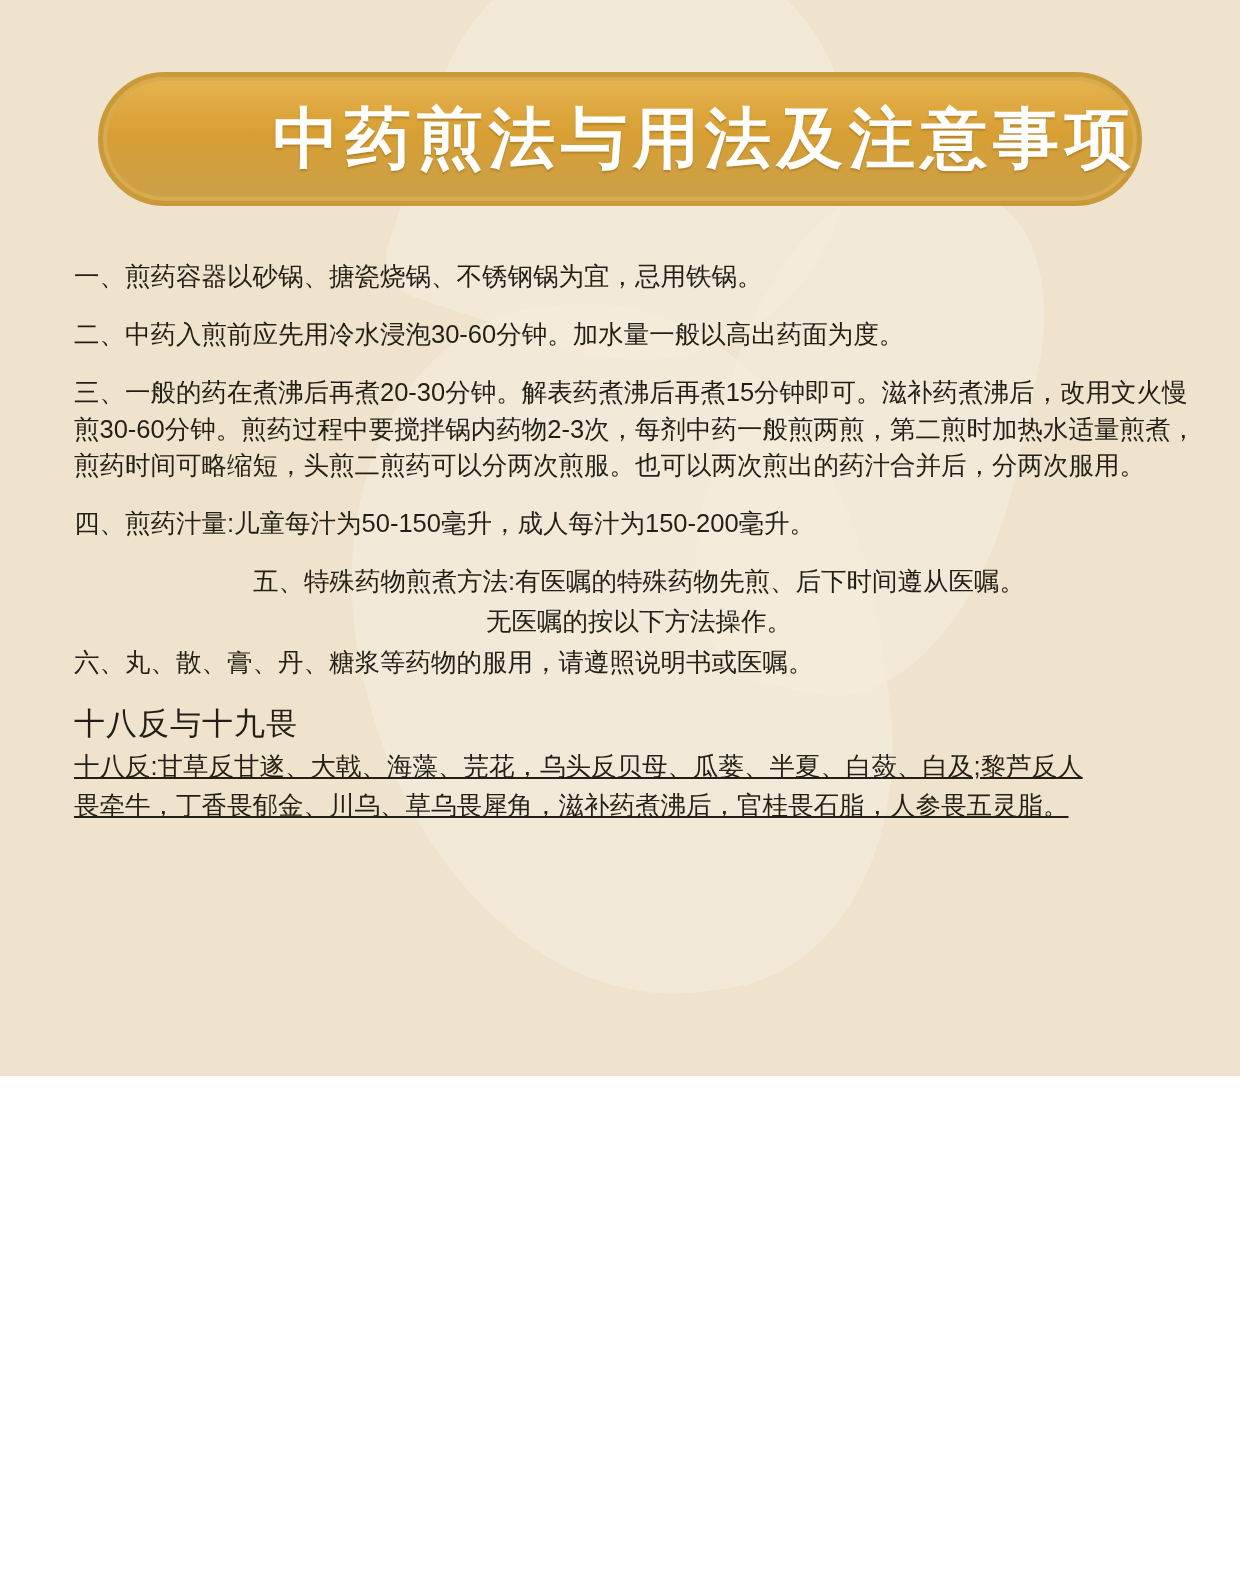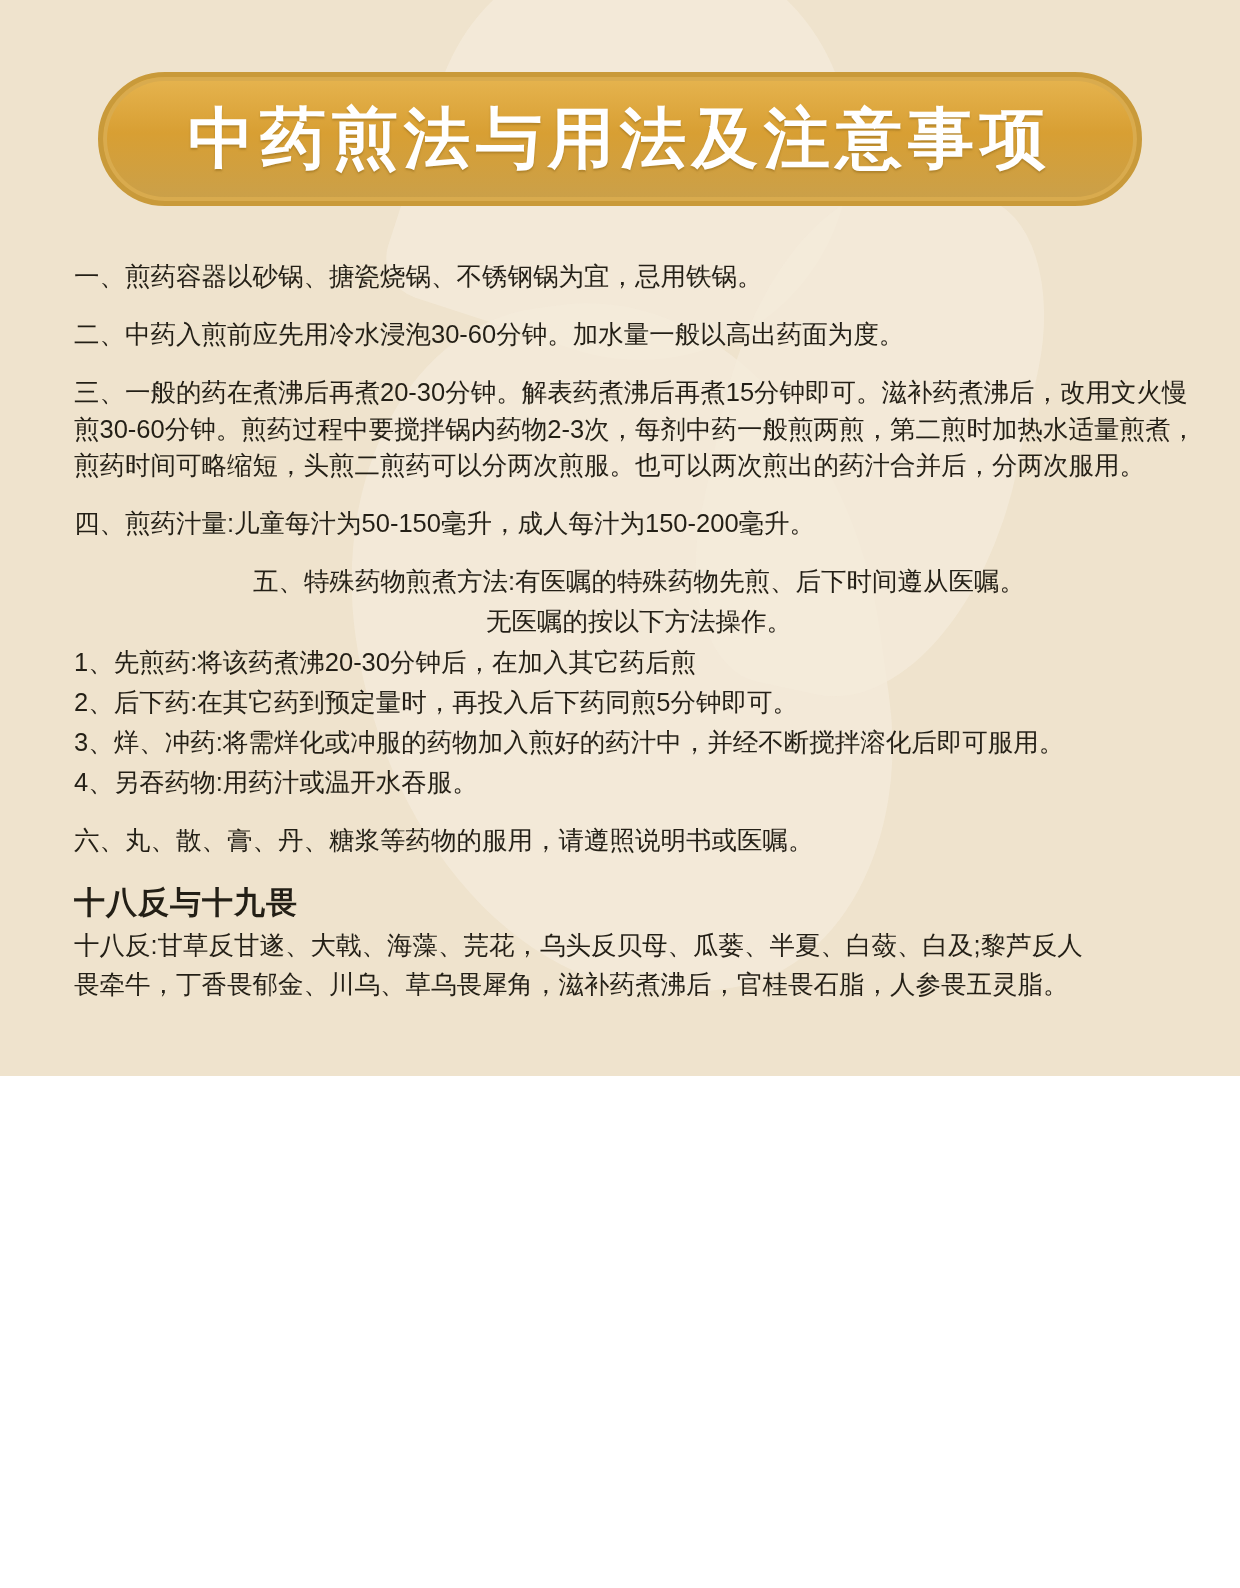--- a/index.html
+++ b/index.html
@@ -54,21 +54,21 @@
     top: 72px;
     width: 1044px;
     height: 134px;
     box-sizing: border-box;
     border: 5px solid #c99a3a;
     border-radius: 67px;
     background: linear-gradient(180deg, #e6b44f 0%, #d89f33 45%, #caa04a 100%);
     box-shadow: inset 0 0 0 4px #d9ab4e;
     display: flex;
     align-items: center;
-    justify-content: center;
+    justify-content: flex-end;
   }
   .title-text {
     font-family: "DejaVu Serif", "Liberation Serif", serif;
     font-size: 66px;
     font-weight: 700;
     letter-spacing: 6px;
     color: #ffffff;
     text-shadow: 0 2px 2px rgba(150,110,30,.55);
     white-space: nowrap;
   }
@@ -93,26 +93,27 @@
     text-align: center;
   }
   .sub-list {
     margin: 0 0 22px 0;
   }
   .sub-list .para {
     margin: 0 0 4px 0;
   }
   .section-heading {
     font-size: 31px;
-    font-weight: 700;
+    font-weight: 400;
     margin: 10px 0 2px 0;
     letter-spacing: 1px;
   }
   .fanwei .para {
     margin: 0 0 3px 0;
+    text-decoration: underline;
   }
 </style>
 </head>
 <body>
 
 <div class="poster">
 
   <div class="watermark wm1"></div>
   <div class="watermark wm2"></div>
   <div class="watermark wm3"></div>
@@ -127,26 +128,20 @@
 
     <p class="para">二、中药入煎前应先用冷水浸泡30-60分钟。加水量一般以高出药面为度。</p>
 
     <p class="para">三、一般的药在煮沸后再煮20-30分钟。解表药煮沸后再煮15分钟即可。滋补药煮沸后，改用文火慢煎30-60分钟。煎药过程中要搅拌锅内药物2-3次，每剂中药一般煎两煎，第二煎时加热水适量煎煮，煎药时间可略缩短，头煎二煎药可以分两次煎服。也可以两次煎出的药汁合并后，分两次服用。</p>
 
     <p class="para">四、煎药汁量:儿童每汁为50-150毫升，成人每汁为150-200毫升。</p>
 
     <p class="para tight">五、特殊药物煎煮方法:有医嘱的特殊药物先煎、后下时间遵从医嘱。</p>
     <p class="para tight">无医嘱的按以下方法操作。</p>
 
-    <div class="sub-list">
-      <p class="para">1、先煎药:将该药煮沸20-30分钟后，在加入其它药后煎</p>
-      <p class="para">2、后下药:在其它药到预定量时，再投入后下药同煎5分钟即可。</p>
-      <p class="para">3、烊、冲药:将需烊化或冲服的药物加入煎好的药汁中，并经不断搅拌溶化后即可服用。</p>
-      <p class="para">4、另吞药物:用药汁或温开水吞服。</p>
-    </div>
 
     <p class="para">六、丸、散、膏、丹、糖浆等药物的服用，请遵照说明书或医嘱。</p>
 
     <div class="section-heading">十八反与十九畏</div>
     <div class="fanwei">
       <p class="para">十八反:甘草反甘遂、大戟、海藻、芫花，乌头反贝母、瓜蒌、半夏、白蔹、白及;黎芦反人</p>
       <p class="para">畏牵牛，丁香畏郁金、川乌、草乌畏犀角，滋补药煮沸后，官桂畏石脂，人参畏五灵脂。</p>
     </div>
 
   </div>

